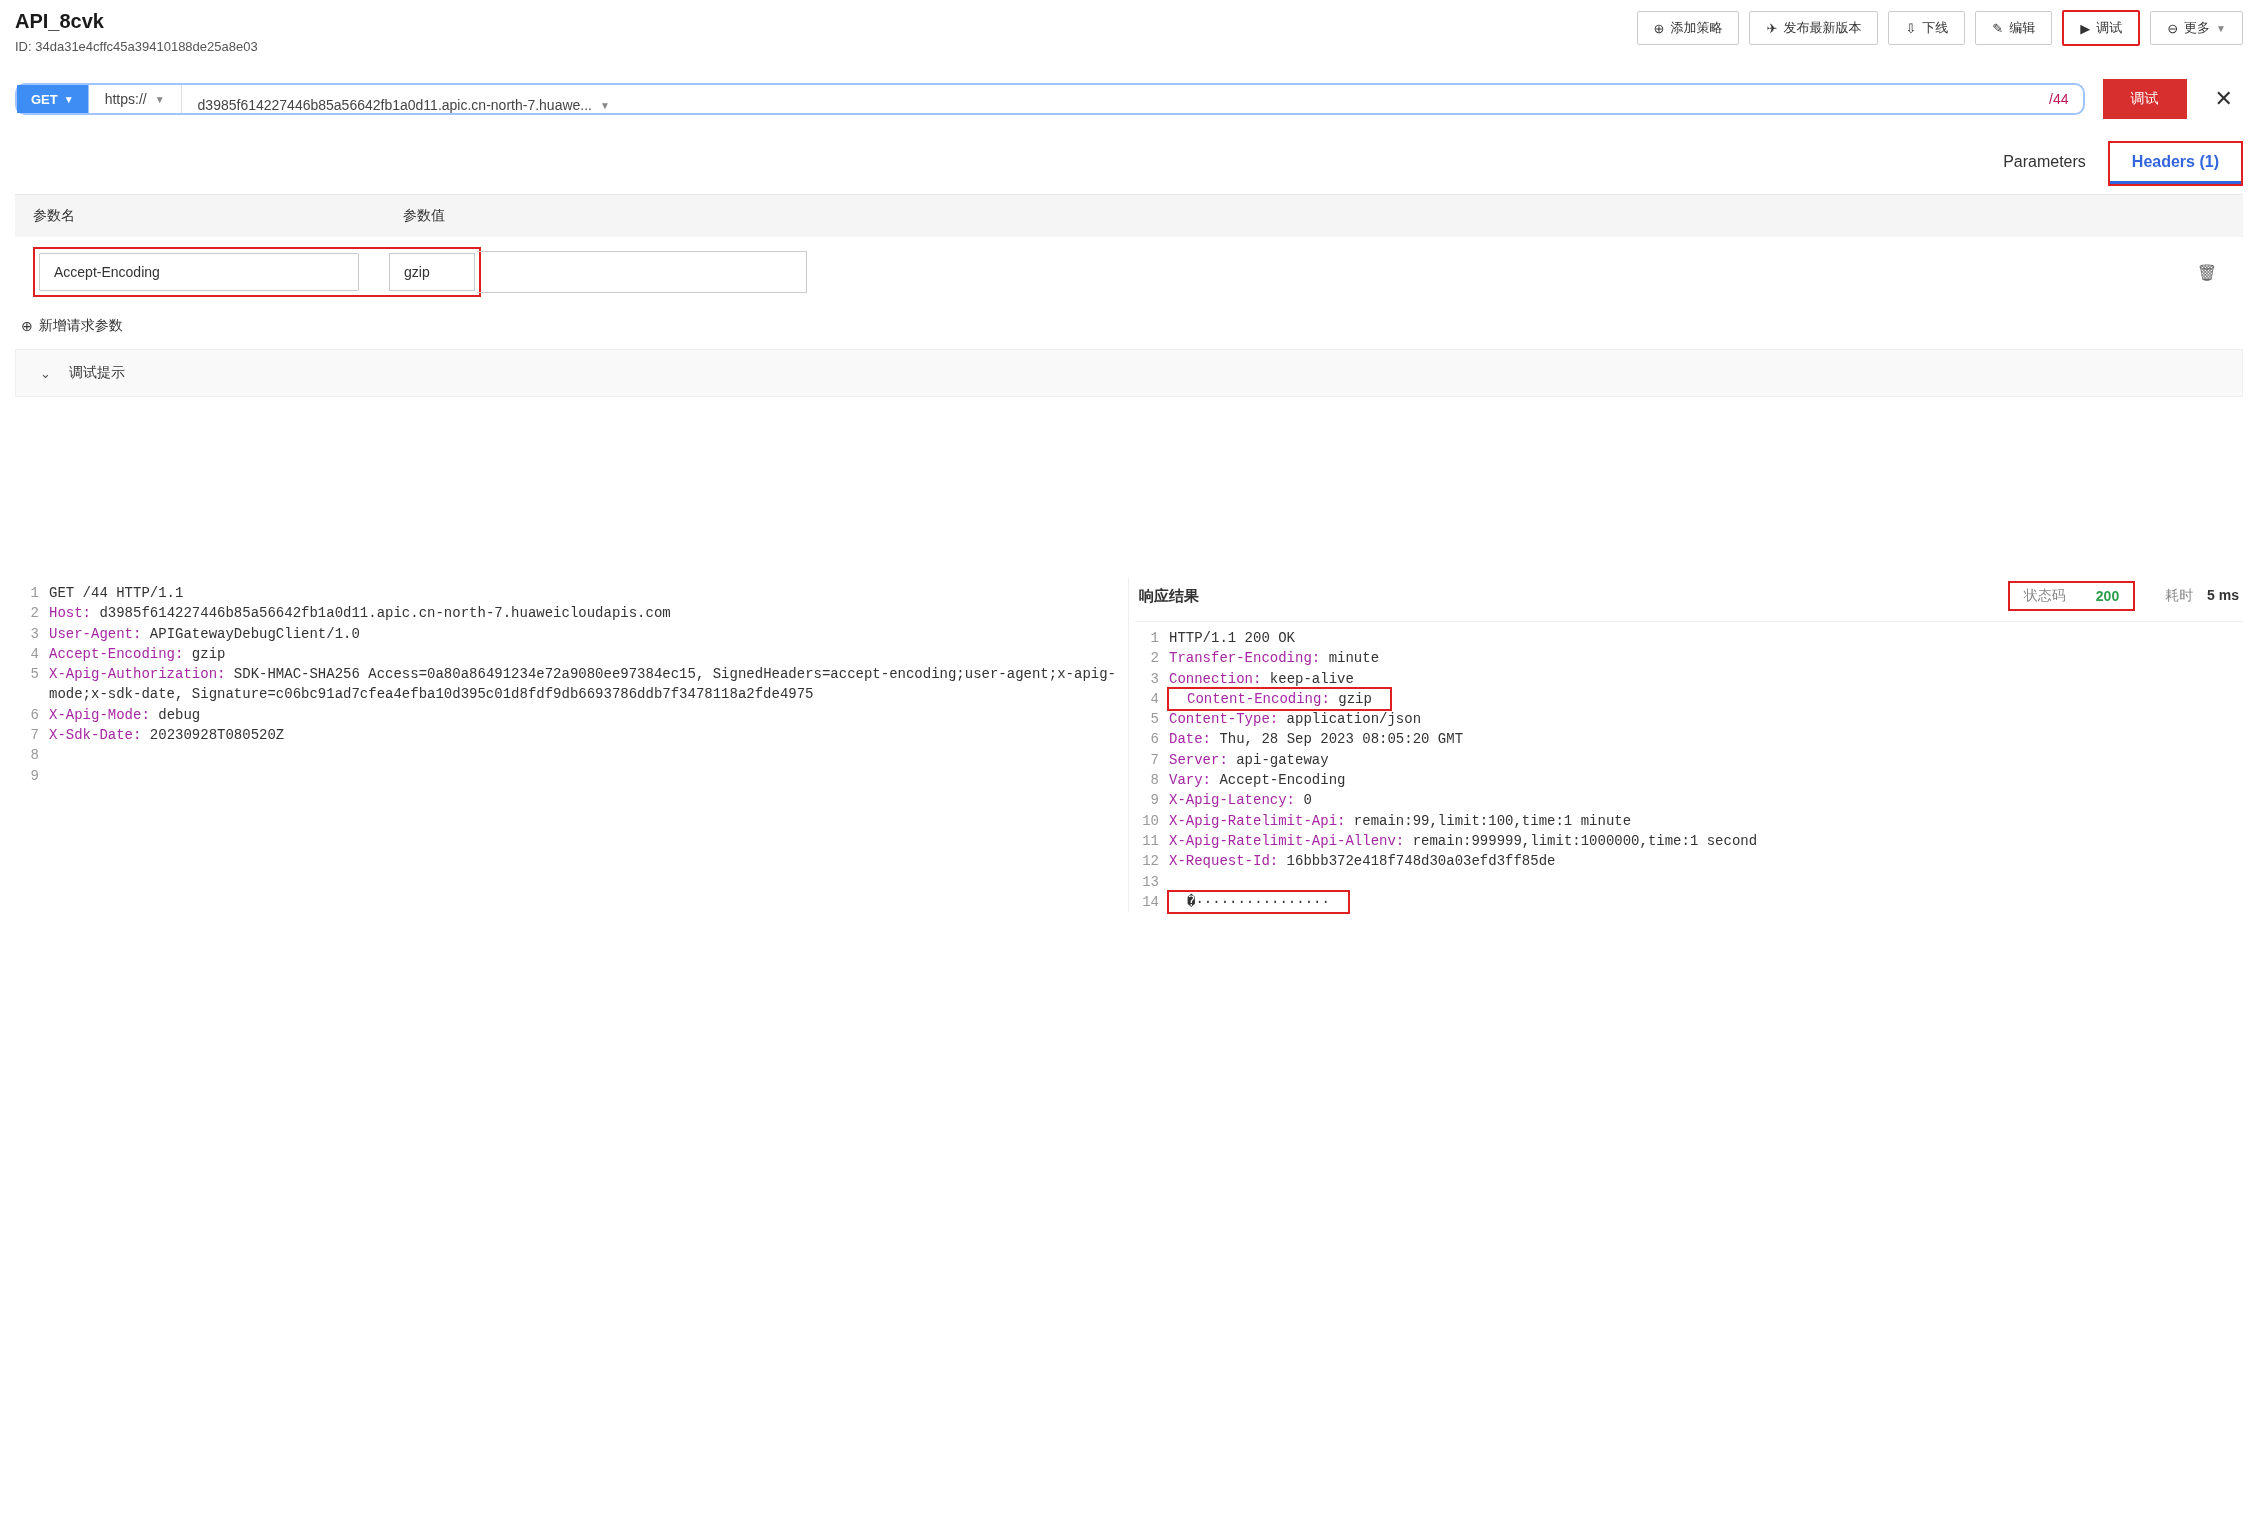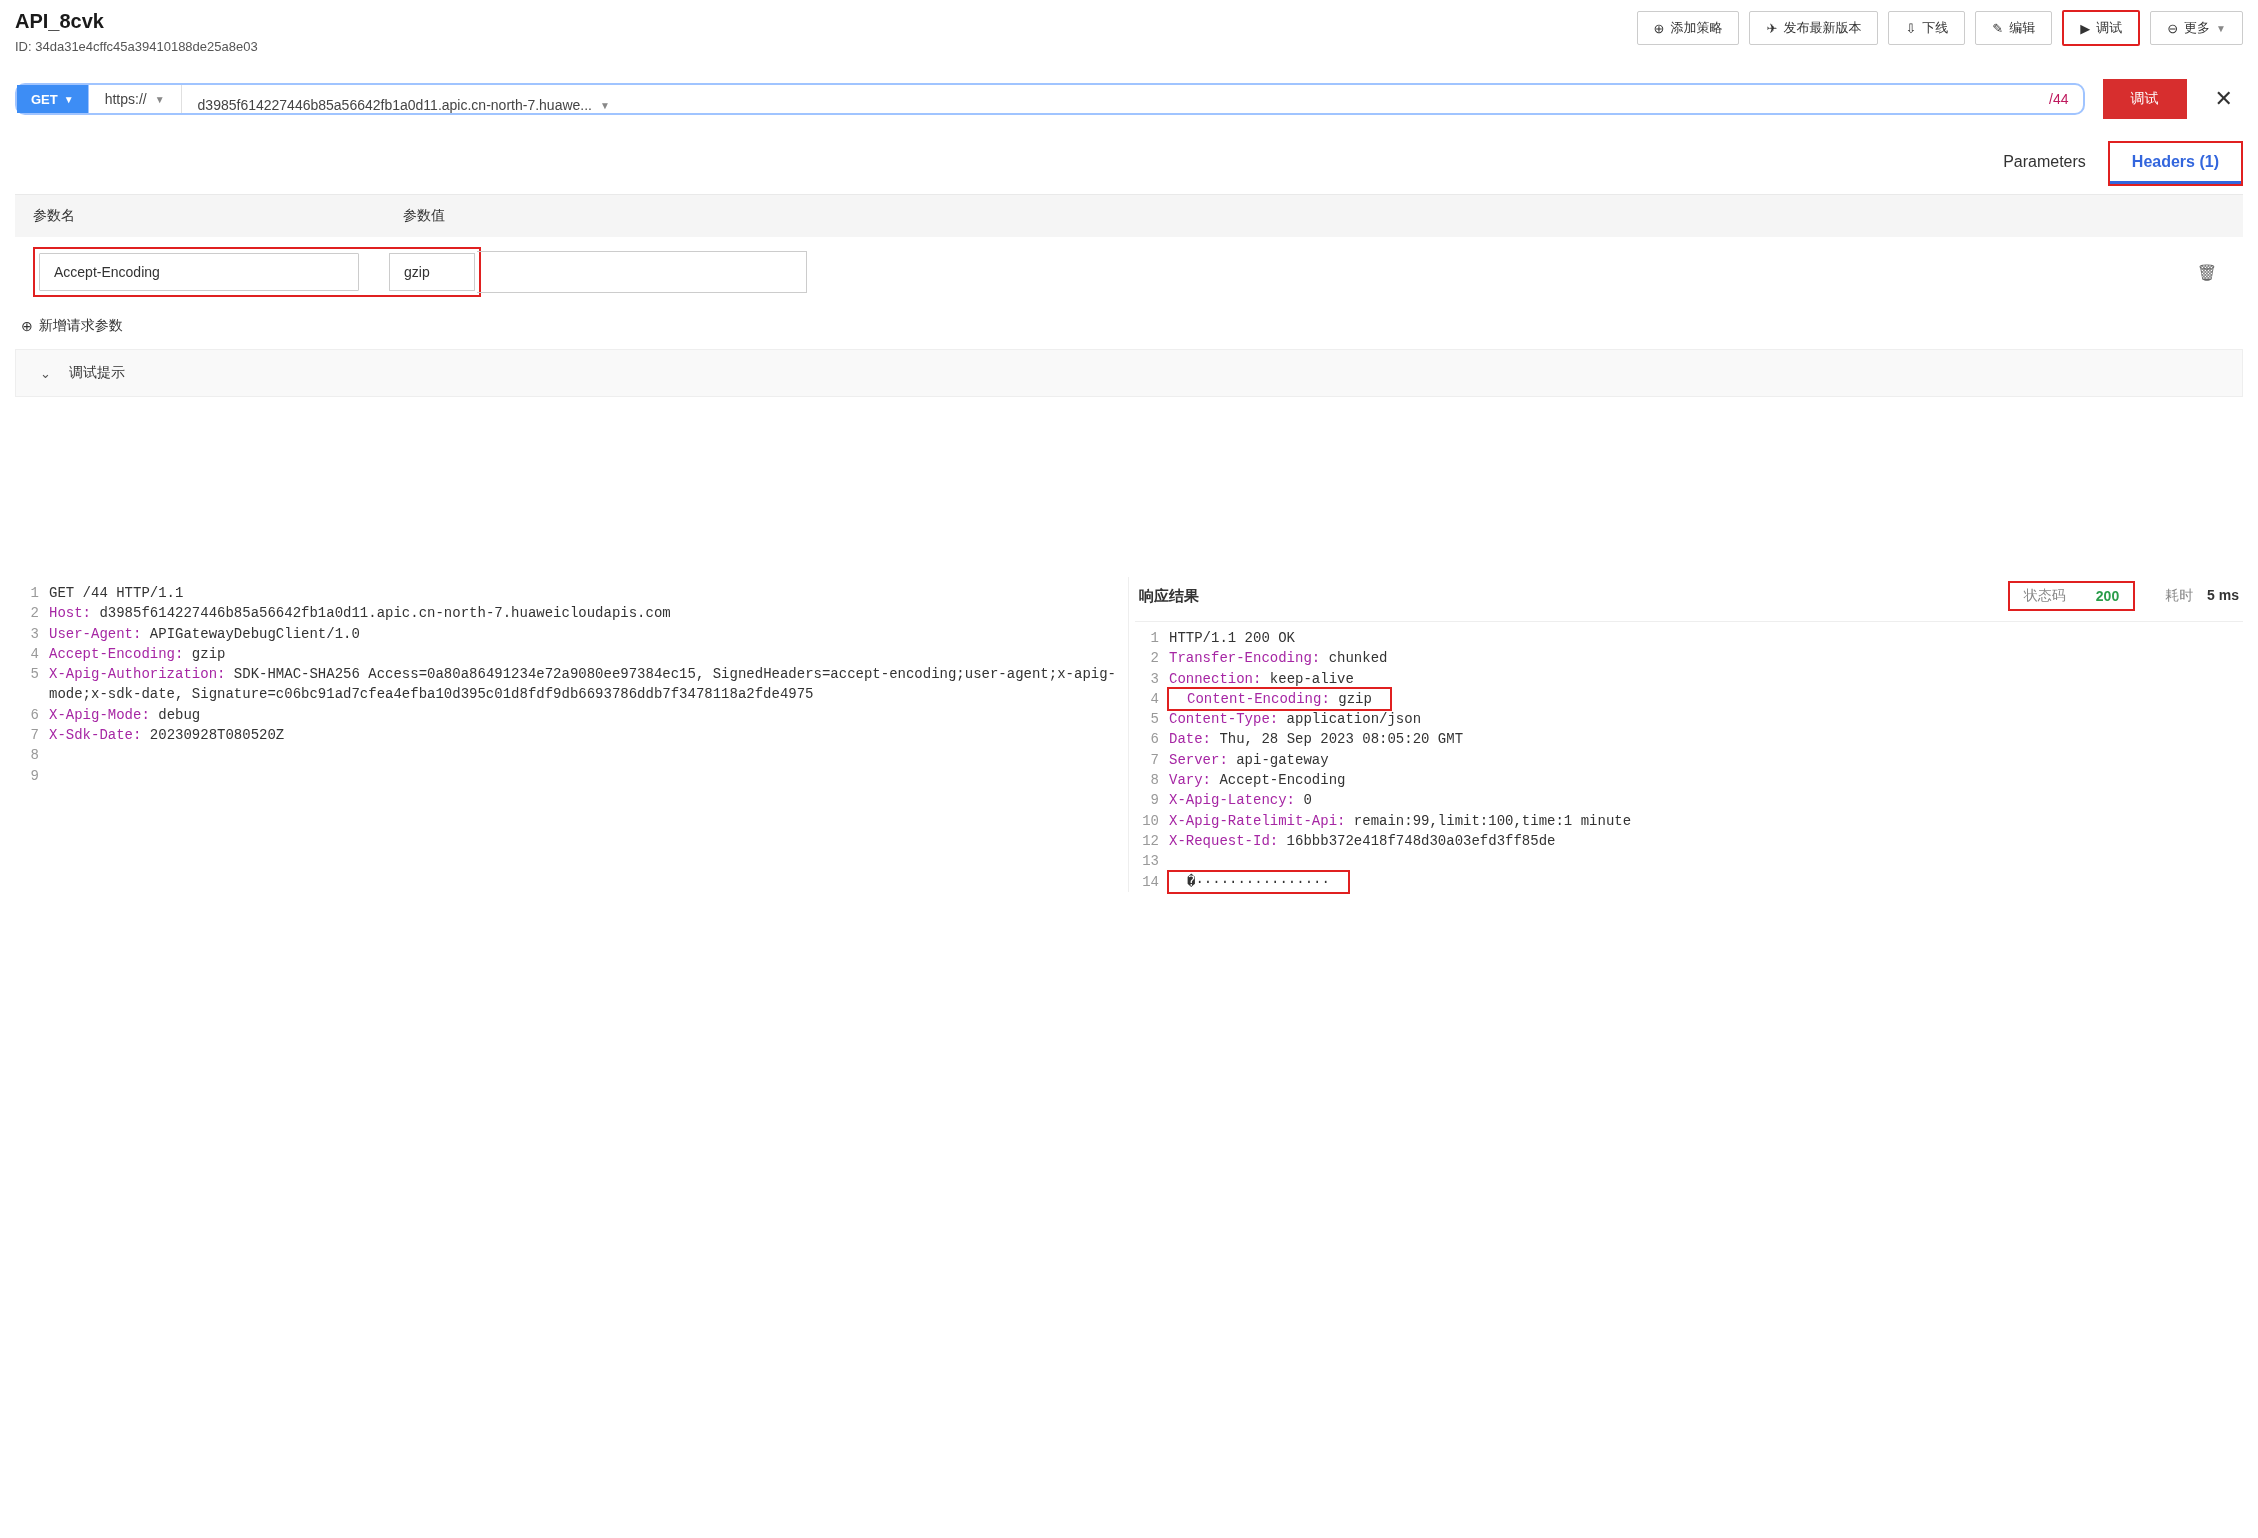--- a/index.html
+++ b/index.html
@@ -332,21 +332,21 @@
         </span>
       </div>
     </div>
     <div class="code-block" id="resp-lines">
         <div class="code-line">
           <div class="ln">1</div>
           <div class="code-text"><span class="val">HTTP/1.1 200 OK</span></div>
         </div>
         <div class="code-line">
           <div class="ln">2</div>
-          <div class="code-text"><span class="kw">Transfer-Encoding:</span><span class="val"> chunked</span></div>
+          <div class="code-text"><span class="kw">Transfer-Encoding:</span><span class="val"> minute</span></div>
         </div>
         <div class="code-line">
           <div class="ln">3</div>
           <div class="code-text"><span class="kw">Connection:</span><span class="val"> keep-alive</span></div>
         </div>
         <div class="code-line">
           <div class="ln">4</div>
           <div class="code-text"><span class="resp-highlight"><span class="kw">Content-Encoding:</span><span class="val"> gzip</span></span></div>
         </div>
         <div class="code-line">
@@ -367,20 +367,24 @@
         </div>
         <div class="code-line">
           <div class="ln">9</div>
           <div class="code-text"><span class="kw">X-Apig-Latency:</span><span class="val"> 0</span></div>
         </div>
         <div class="code-line">
           <div class="ln">10</div>
           <div class="code-text"><span class="kw">X-Apig-Ratelimit-Api:</span><span class="val"> remain:99,limit:100,time:1 minute</span></div>
         </div>
         <div class="code-line">
+          <div class="ln">11</div>
+          <div class="code-text"><span class="kw">X-Apig-Ratelimit-Api-Allenv:</span><span class="val"> remain:999999,limit:1000000,time:1 second</span></div>
+        </div>
+        <div class="code-line">
           <div class="ln">12</div>
           <div class="code-text"><span class="kw">X-Request-Id:</span><span class="val"> 16bbb372e418f748d30a03efd3ff85de</span></div>
         </div>
         <div class="code-line">
           <div class="ln">13</div>
           <div class="code-text"><span class="val"></span></div>
         </div>
         <div class="code-line">
           <div class="ln">14</div>
           <div class="code-text"><span class="resp-highlight"><span class="val">�················</span></span></div>

